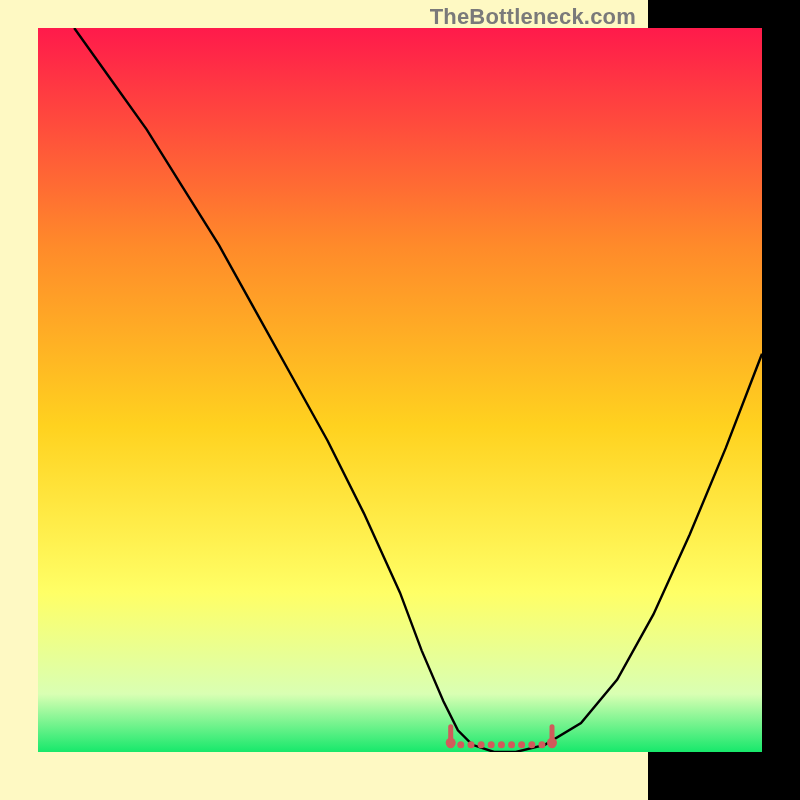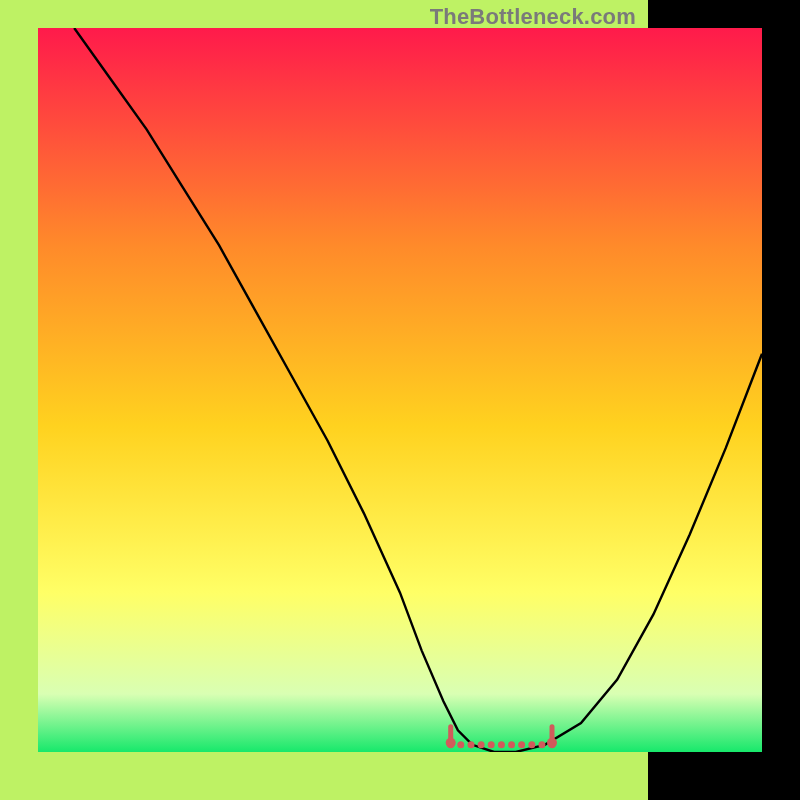--- a/index.html
+++ b/index.html
@@ -8,21 +8,21 @@
     width: 800px;
     height: 800px;
     background: #000;
     overflow: hidden;
     font-family: Arial, Helvetica, sans-serif;
   }
   .frame {
     position: relative;
     width: 648px;
     height: 800px;
-    background: #bef264;
+    background: #fef9c3;
   }
   .watermark {
     position: absolute;
     top: 4px;
     right: 12px;
     color: #7a7a7a;
     font-size: 22px;
     font-weight: 600;
     letter-spacing: 0.2px;
     z-index: 20;

